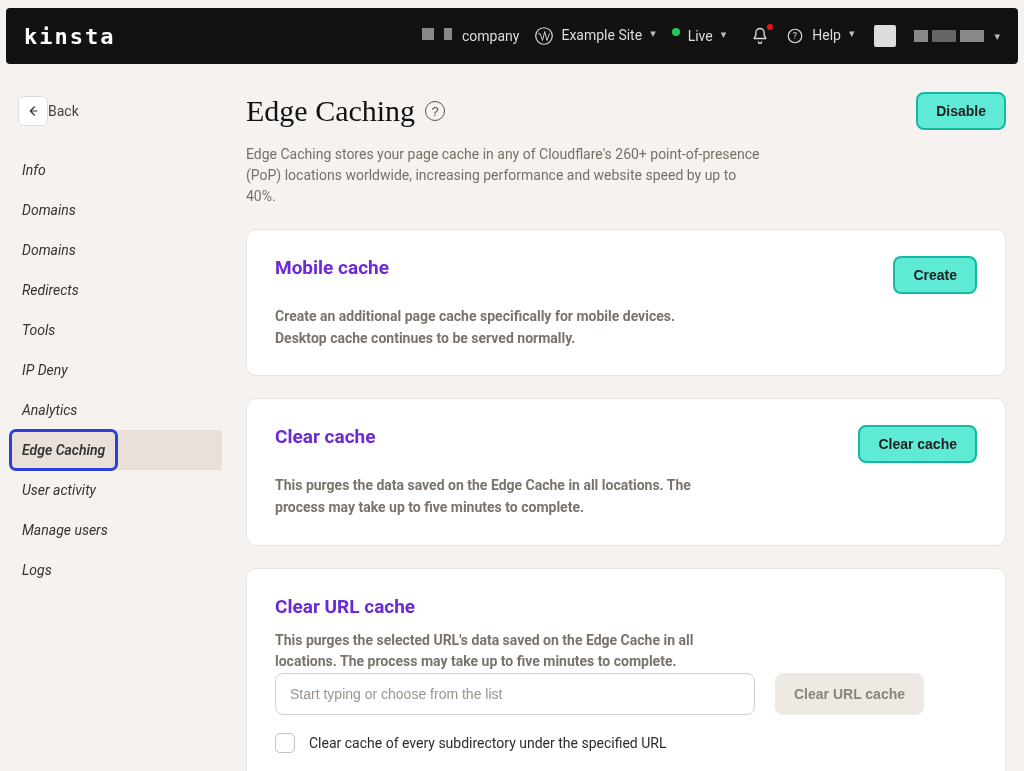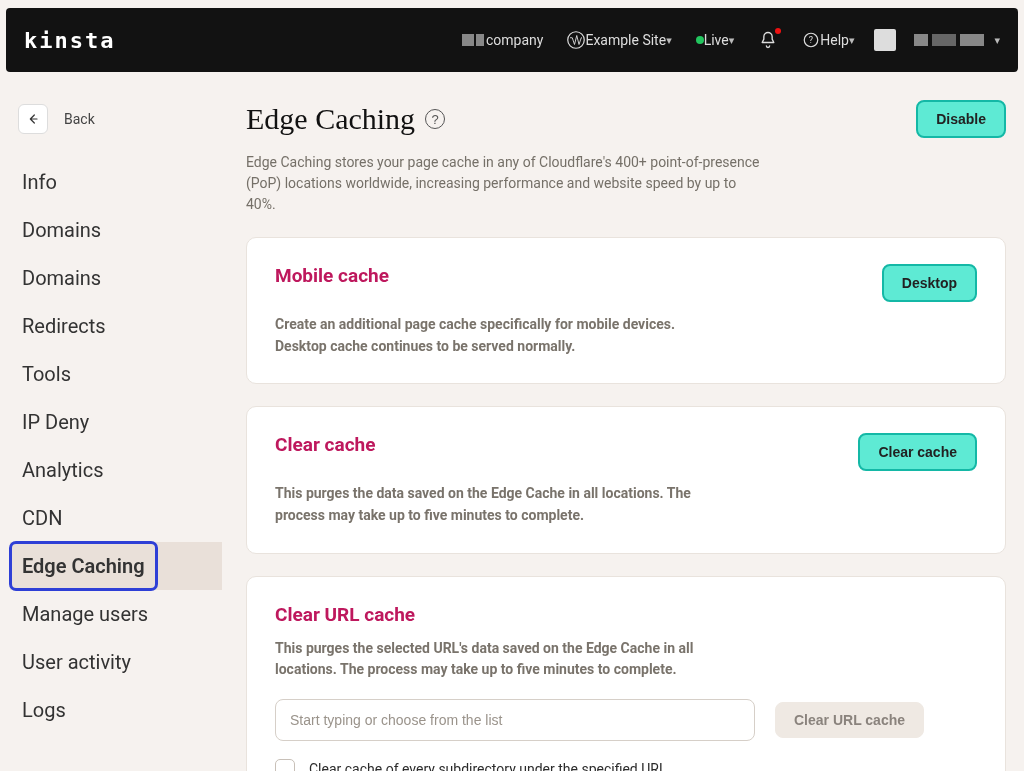--- a/index.html
+++ b/index.html
@@ -7,40 +7,40 @@
     font-family: -apple-system, BlinkMacSystemFont, "Segoe UI", Roboto, Helvetica, Arial, sans-serif;
     background: #f6f2ef;
     color: #2b2b2b;
     width: 1024px;
     height: 771px;
     overflow: hidden;
   }
   
   .topbar {
     background: #121212;
-    height: 64px;
+    height: 56px;
     margin: 8px 6px 0 6px;
     border-radius: 4px;
     display: flex;
     align-items: center;
     padding: 0 18px;
     color: #eee;
   }
   .logo {
     font-family: monospace;
     font-weight: 700;
     font-size: 22px;
     letter-spacing: 2px;
     color: #fff;
   }
   .top-spacer { flex: 1 1 auto; }
   .top-item {
     display: flex;
-    align-items: center;
-    margin-left: 24px;
+    gap: 8px;
+    margin-left: 16px;
     font-size: 14px;
     color: #ddd;
     cursor: pointer;
   }
   .chev { font-size: 11px; color: #bbb; }
   .status-dot { width: 8px; height: 8px; border-radius: 50%; background: #22c55e; display: inline-block; }
   .bell-wrap { position: relative; margin-left: 24px; cursor: pointer; }
   .red-dot { position:absolute; top:-2px; right:-3px; width:6px; height:6px; background:#e11; border-radius:50%; }
   .sqbox { width:12px; height:12px; background:#888; display:inline-block; margin-right:2px;}
   .sqbox.small{width:8px;}
@@ -51,34 +51,35 @@
   .name-mask span:nth-child(2){width:24px;background:#666;}
   .name-mask span:nth-child(3){width:24px;background:#888;}
 
   
   .page {
     display: flex;
     padding: 28px 10px 0 10px;
   }
   .side { width: 224px; padding-right: 12px; }
   .back-row {
-    display:flex; align-items:center; gap:16px; padding:4px 8px 24px 8px;
+    display:flex; align-items:center; padding:4px 8px 24px 8px;
     font-size:14px; color:#444;
   }
   .back-arrow {
     width:30px;height:30px;border:1px solid #ddd;border-radius:6px;
     display:flex;align-items:center;justify-content:center; background:#fff;
     cursor:pointer;
   }
   .nav-item {
     padding: 12px 12px;
-    font-size:20px;
+    font-size:14px;
     color:#333;
     cursor:pointer;
     border-radius:4px;
+    font-style:italic;
   }
   .nav-item.bold { font-weight:600; }
   .nav-item.active {
     background:#e9e0d9;
     outline:3px solid #2e3fd6;
     outline-offset:-2px;
     border-radius:6px;
     font-weight:600;
     display:inline-block;
   }
@@ -106,25 +107,25 @@
     padding:9px 18px;font-size:14px;font-weight:600;color:#222;cursor:pointer;
   }
   .btn.muted { background:#efe9e3;color:#8a837d;border:1px solid #efe9e3;cursor:default;}
   .page-desc { margin-top:14px; font-size:14px;color:#757068;line-height:1.5;max-width:520px;}
 
   .card {
     background:#fff;border:1px solid #e9e3dd;border-radius:10px;
     padding:26px 28px 26px 28px; margin-top:22px;
   }
   .card-head { display:flex;align-items:flex-start;justify-content:space-between; }
-  .card h2 { font-size:19px;font-weight:700;color:#be185d; }
+  .card h2 { font-size:19px;font-weight:700;color:#6d28d9; }
   .card p  { margin-top:12px;font-size:14px;color:#79736b;line-height:1.55;max-width:430px;font-weight:bold;}
 
   .url-input {
-    margin-top:18px;display:flex;gap:20px;align-items:center;
+    display:flex;gap:20px;
   }
   .url-input input[type=text]{
     flex:0 0 480px;border:1px solid #d6cfc8;border-radius:8px;
     padding:12px 14px;font-size:14px;background:#fff;color:#333;
   }
   .url-input input::placeholder{color:#9a938b;}
   .check-row{display:flex;align-items:center;gap:14px;margin-top:18px;font-size:14px;color:#2b2b2b;}
   .chk{
     width:20px;height:20px;border:1.5px solid #c8c0b8;border-radius:5px;background:#fff;
   }
@@ -200,43 +201,42 @@
       <span>Back</span>
     </div>
 
     <div class="nav-item">Info</div>
     <div class="nav-item">Domains</div>
     <div class="nav-item">Domains</div>
     <div class="nav-item">Redirects</div>
     <div class="nav-item">Tools</div>
     <div class="nav-item">IP Deny</div>
     <div class="nav-item">Analytics</div>
-    <div class="nav-item">CDN</div>
     <div class="nav-active-wrap">
       <div class="nav-item active">Edge Caching</div>
     </div>
+    <div class="nav-item">User activity</div>
     <div class="nav-item">Manage users</div>
-    <div class="nav-item">User activity</div>
     <div class="nav-item">Logs</div>
   </div>
 
   <div class="main">
     <div class="title-row">
       <h1 class="page-title">
         <span>Edge Caching</span>
         <span class="qmark">?</span>
       </h1>
       <button class="btn">Disable</button>
     </div>
-    <p class="page-desc">Edge Caching stores your page cache in any of Cloudflare's 400+ point-of-presence (PoP) locations worldwide, increasing performance and website speed by up to 40%.</p>
+    <p class="page-desc">Edge Caching stores your page cache in any of Cloudflare's 260+ point-of-presence (PoP) locations worldwide, increasing performance and website speed by up to 40%.</p>
 
     <div class="card">
       <div class="card-head">
         <h2>Mobile cache</h2>
-        <button class="btn">Desktop</button>
+        <button class="btn">Create</button>
       </div>
       <p>Create an additional page cache specifically for mobile devices. Desktop cache continues to be served normally.</p>
     </div>
 
     <div class="card">
       <div class="card-head">
         <h2>Clear cache</h2>
         <button class="btn">Clear cache</button>
       </div>
       <p>This purges the data saved on the Edge Cache in all locations. The process may take up to five minutes to complete.</p>

